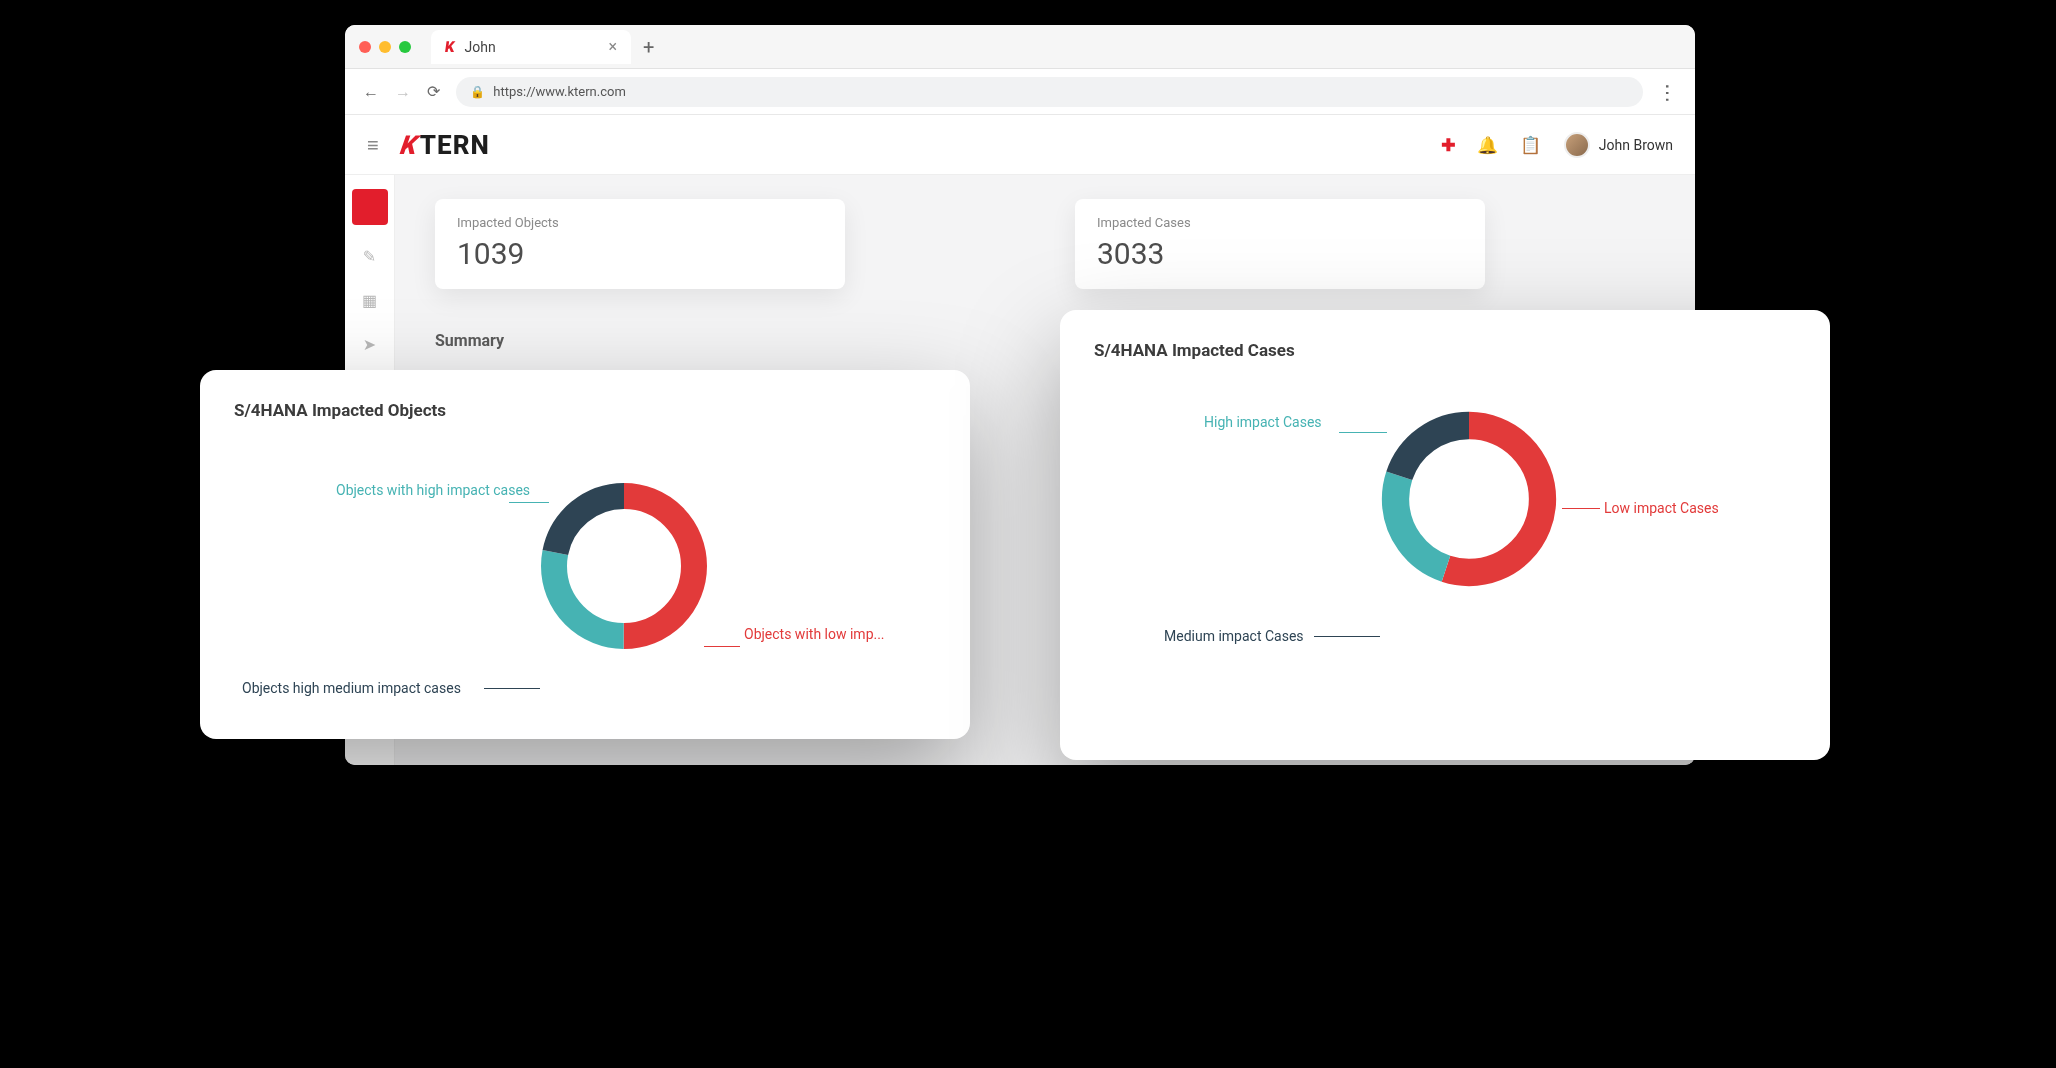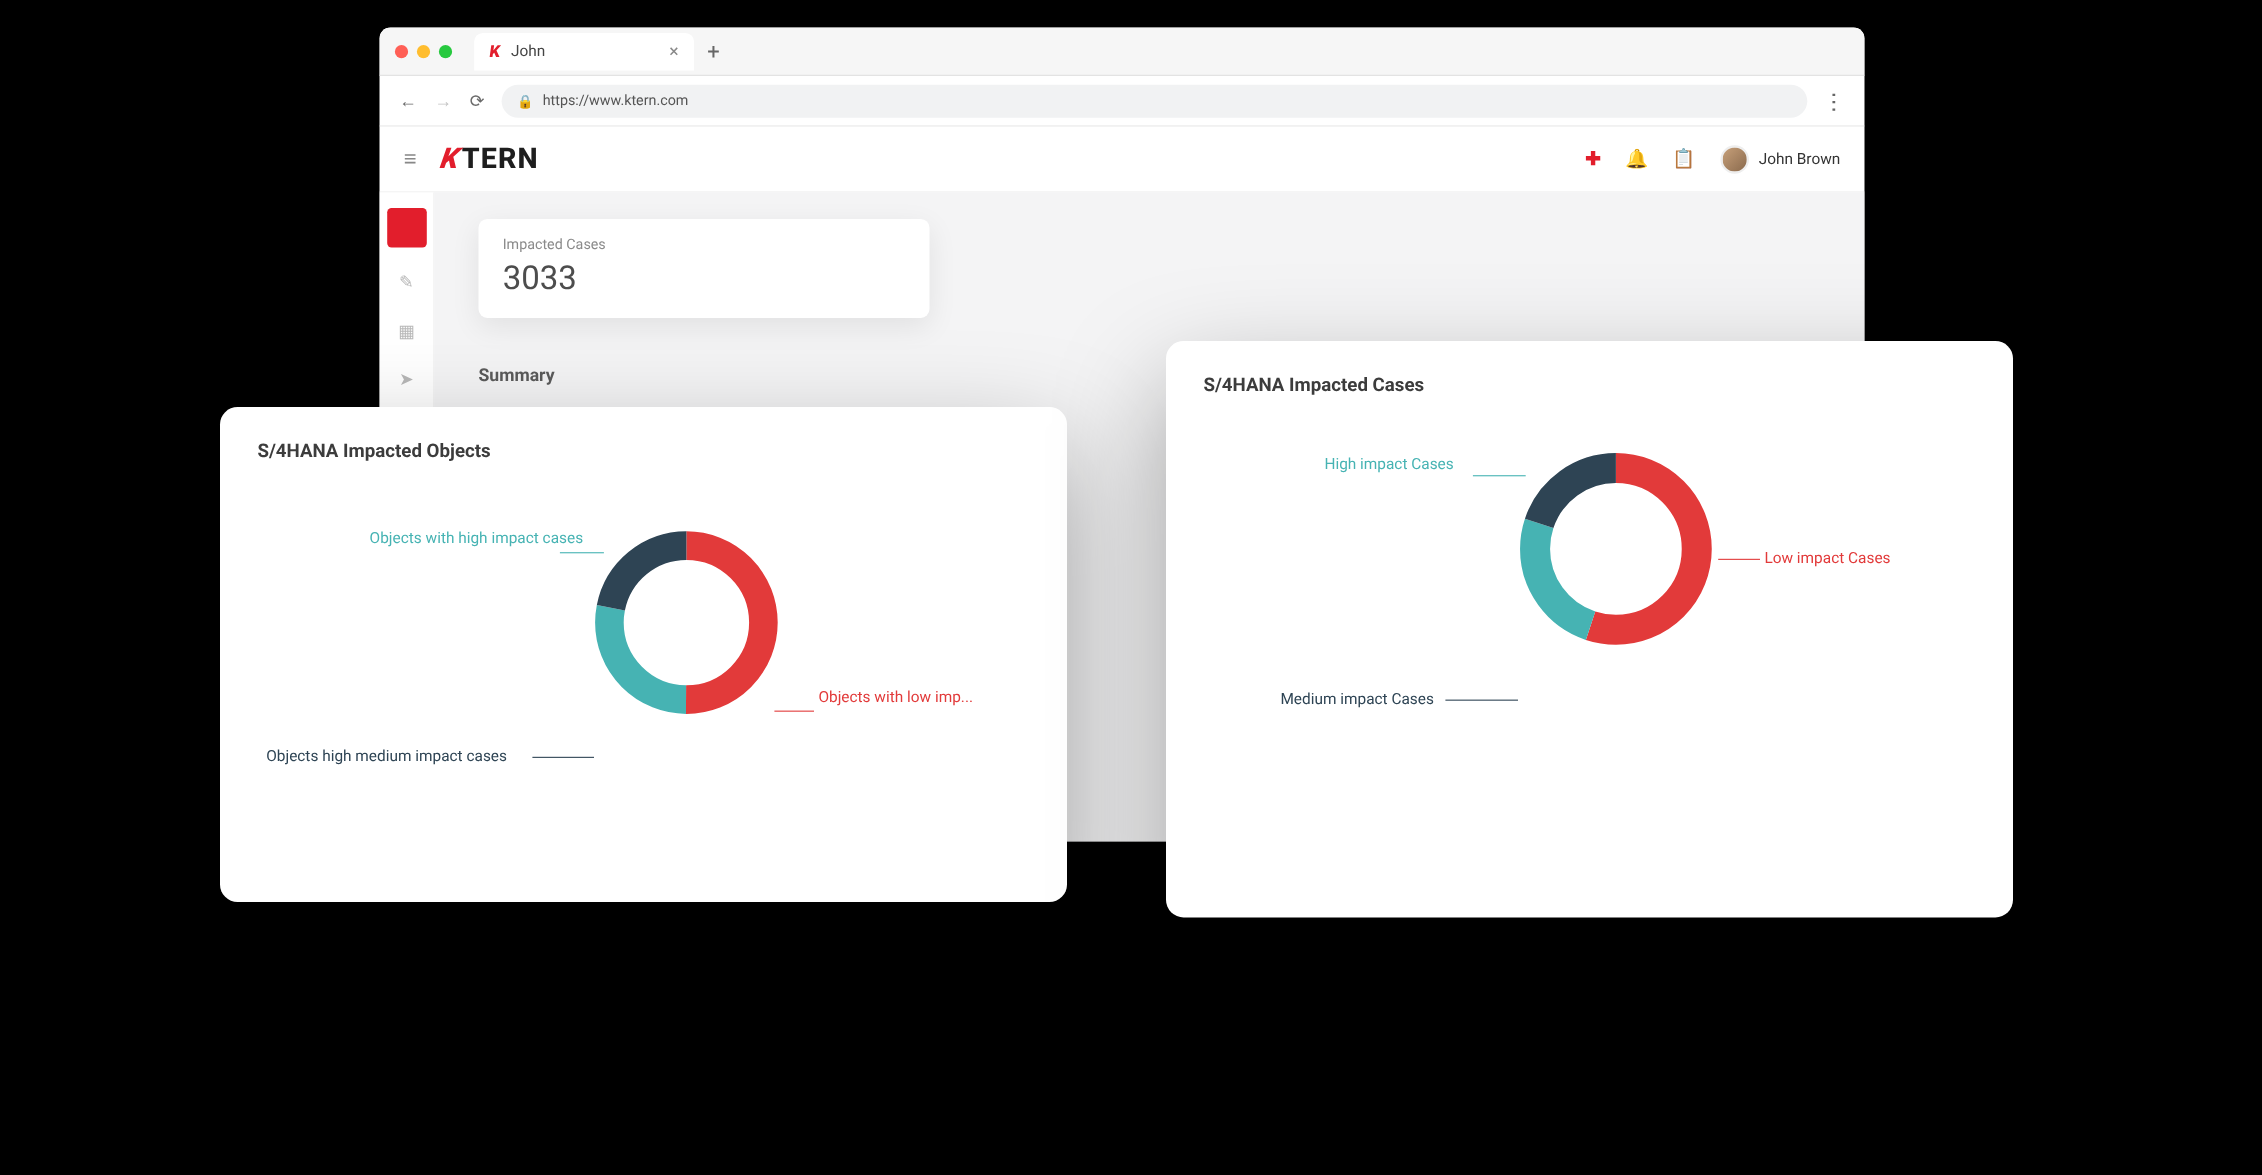--- a/index.html
+++ b/index.html
@@ -119,22 +119,22 @@
 
   .summary-title{ margin-top:42px; font-size:16px; font-weight:700; color:#5b5b5b;}
 
   
   .chart-card{
     position:absolute;
     background:#fff; border-radius:16px;
     box-shadow:0 40px 100px rgba(0,0,0,.35);
     padding:30px 34px 42px;
   }
-  .chart-card.left { top:370px; left:200px;  width:770px; height:450px; }
-  .chart-card.right{ top:310px; left:1060px; width:770px; height:524px; }
+  .chart-card.left { top:370px; left:200px;  width:770px; height:369px; }
+  .chart-card.right{ top:310px; left:1060px; width:770px; height:450px; }
   .chart-title{ font-size:17px; font-weight:700; color:#3c3c3c; margin-bottom:10px;}
   .chart-area{ position:relative; width:100%; height:360px;}
   .donut{ position:absolute; }
   .chart-card.left  .donut{ top:36px; left:290px; }
   .chart-card.right .donut{ top:24px; left:270px; }
   .seg-label{ position:absolute; font-size:14px; }
   .conn{ position:absolute; background:#555; height:1px; }
 
   
   .c-teal{ color:#46b3b3; } .s-teal{ stroke:#46b3b3; }
@@ -198,20 +198,24 @@
       <span class="rail-item active"></span>
       <span class="rail-item">✎</span>
       <span class="rail-item">▦</span>
       <span class="rail-item">➤</span>
       <span class="rail-item" style="opacity:.3">⋯</span>
     </div>
 
     <div class="canvas">
       <div class="metrics">
         <div class="metric-card">
+          <div class="metric-label">Impacted Objects</div>
+          <div class="metric-value">1039</div>
+        </div>
+        <div class="metric-card">
           <div class="metric-label">Impacted Cases</div>
           <div class="metric-value">3033</div>
         </div>
       </div>
       <div class="summary-title">Summary</div>
     </div>
   </div>
 </div>
 
 <div class="chart-card left">

